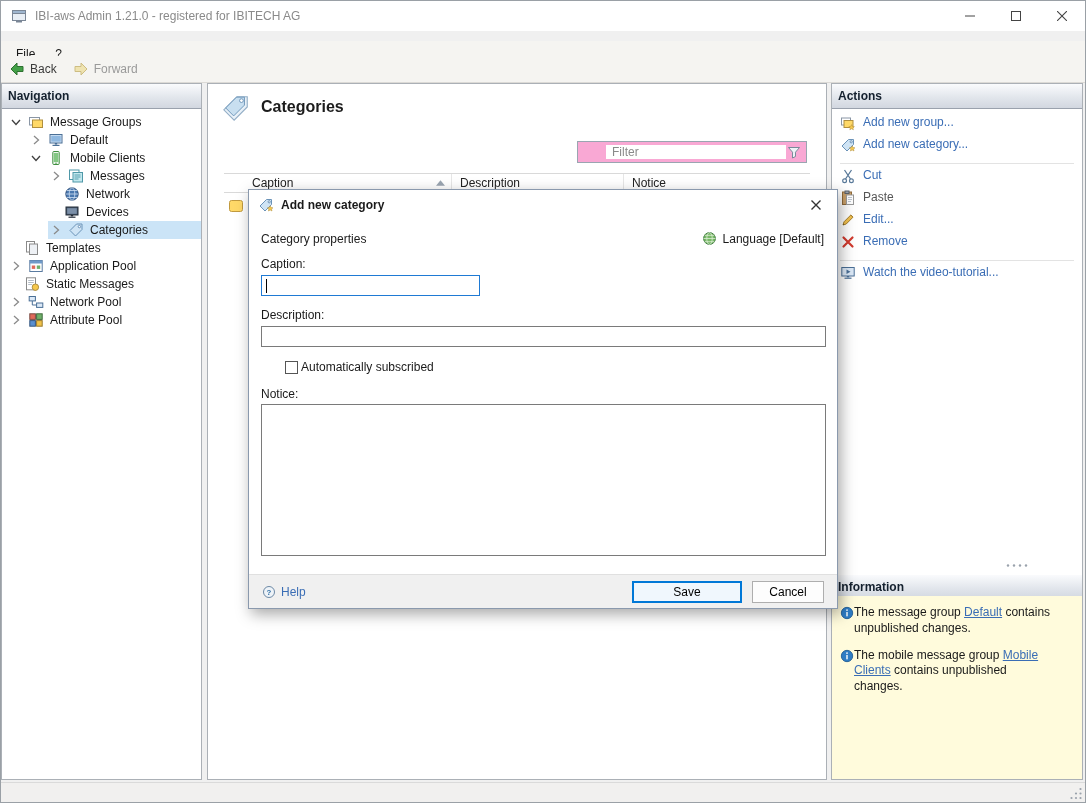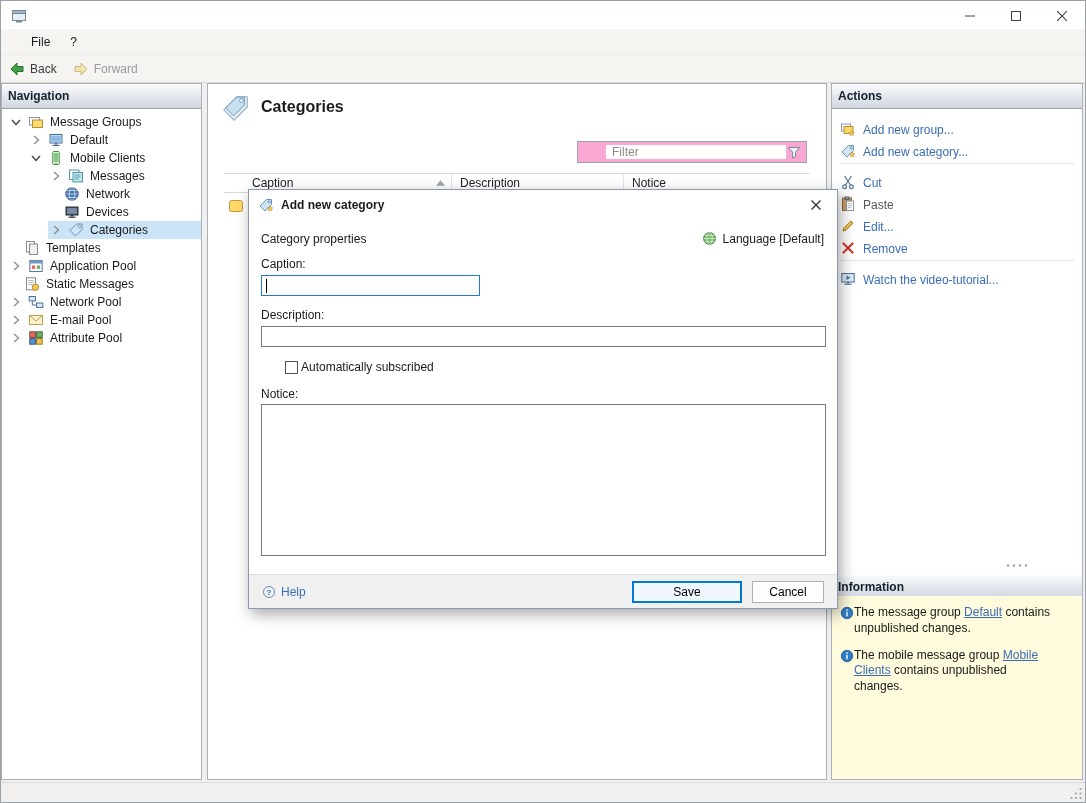--- a/index.html
+++ b/index.html
@@ -14,22 +14,22 @@
 
   
   .titlebar { position:absolute; left:0; top:0; right:0; height:30px; background:#ffffff;
               display:flex; align-items:center; }
   .titlebar .app-ic { margin-left:10px; }
   .titlebar .title { margin-left:8px; color:#8a8a8a; }
   .win-controls { margin-left:auto; display:flex; height:100%; }
   .win-btn { width:46px; height:100%; display:flex; align-items:center; justify-content:center; }
 
   
-  .menubar { position:absolute; left:0; top:28px; right:0; height:25px; background:#f5f4f1;
-             display:flex; align-items:center; padding-left:20px;text-align:right; }
+  .menubar { position:absolute; left:0; top:40px; right:0; height:25px; background:#f5f4f1;
+             display:flex; align-items:center; padding-left:5px;text-align:right; }
   .menu-item { padding:4px 10px; }
   .toolbar { position:absolute; left:0; top:55px; right:0; height:27px; background:#f5f4f1;
              border-bottom:1px solid #dcdad6; display:flex; align-items:center; padding-left:8px; gap:16px; }
   .tool-btn { display:flex; align-items:center; gap:5px; color:#3a3a3a; }
   .tool-btn.disabled .lbl { color:#9a9a9a; }
 
   
   .panel { position:absolute; background:#fff; border:1px solid #abb0b6; }
   .panel-header { height:14px; background:linear-gradient(#fafbfd,#e2e6ec 55%,#d2d7e0);
                   border-bottom:1px solid #9aa1ad; display:flex; align-items:center;
@@ -62,21 +62,21 @@
   .th { display:flex; align-items:center; border-right:1px solid #e6e6e6; color:#222; }
   .th-0 { width:228px; padding-left:28px; }
   .th-1 { width:172px; padding-left:8px; }
   .th-2 { flex:1; padding-left:8px; border-right:none; }
   .sort-arrow { margin-left:auto; margin-right:6px; width:9px; height:6px; }
   .table-row { position:absolute; top:112px; left:16px; right:16px; height:20px; display:flex; align-items:center; }
   .table-row .icon { margin-left:4px; }
 
   
   .actions-list { padding-top:6px; }
-  .action-item { display:flex; align-items:flex-end; gap:7px; height:22px; padding-left:8px; cursor:pointer; }
+  .action-item { display:flex; align-items:flex-start; gap:7px; height:22px; padding-left:8px; cursor:pointer; }
   .action-item .icon { width:16px; height:16px; flex:0 0 16px; }
   .action-item.link .action-label { color:#3a6db5; }
   .action-item.disabled .action-label { color:#555; cursor:default; }
   .action-sep { height:1px; background:#e3e3e3; margin:4px 8px; }
   .splitter { position:absolute; top:479px; right:52px; width:26px; height:5px; }
   .info-header { position:absolute; top:491px; left:0; right:0; }
   .info-body { position:absolute; top:512px; left:0; right:0; bottom:0; background:#fffbdc; overflow:hidden; }
   .info-item { display:flex; gap:0; padding:9px 8px 2px 8px; }
   .info-item .icon { width:14px; height:14px; flex:0 0 14px; margin-top:1px; }
   .info-text { width:204px; line-height:1.32; color:#1a1a1a; }
@@ -122,20 +122,21 @@
 <div class="app">
 
   <div class="titlebar">
     <span class="icon i16 app-ic">
         <svg viewBox="0 0 16 16">
           <rect x="1.5" y="2.5" width="13" height="10" fill="#e8eef5" stroke="#7a8696"></rect>
           <rect x="1.5" y="2.5" width="13" height="3" fill="#9fb6cf" stroke="#7a8696"></rect>
           <rect x="5" y="13" width="6" height="1.5" fill="#7a8696"></rect>
         </svg>
       </span>
+    <span class="title">IBI-aws Admin 1.21.0 - registered for IBITECH AG</span>
     <div class="win-controls">
       <span class="win-btn">
           <span class="icon i10">
             <svg viewBox="0 0 10 10">
               <line x1="0" y1="5" x2="10" y2="5" stroke="#444" stroke-width="1"></line>
             </svg>
           </span>
         </span>
       <span class="win-btn">
           <span class="icon i10">
@@ -354,37 +355,20 @@
               </svg>
             </span>
             <span class="icon ">
               <svg viewBox="0 0 16 16">
                 <rect x="1.2" y="2.5" width="6.2" height="4.4" fill="#dce9f7" stroke="#4a6f96"></rect>
                 <rect x="8.6" y="9" width="6.2" height="4.4" fill="#dce9f7" stroke="#4a6f96"></rect>
                 <path d="M4.3 7 V11 H8.6" fill="none" stroke="#4a6f96"></path>
               </svg>
             </span>
             <span class="tree-label">Network Pool</span>
-          </span>
-        </div>
-        <div class="tree-row lvl0">
-          <span class="indent"></span>
-          <span class="row-inner">
-            <span class="twisty icon">
-              <svg viewBox="0 0 16 16">
-                <path d="M6 4 L10.5 8 L6 12" fill="none" stroke="#8a8a8a" stroke-width="1.3"></path>
-              </svg>
-            </span>
-            <span class="icon ">
-              <svg viewBox="0 0 16 16">
-                <rect x="1.5" y="3.5" width="13" height="9" fill="#fdf3cf" stroke="#c3a04a"></rect>
-                <path d="M1.5 3.5 L8 9 L14.5 3.5" fill="none" stroke="#c3a04a"></path>
-              </svg>
-            </span>
-            <span class="tree-label">E-mail Pool</span>
           </span>
         </div>
         <div class="tree-row lvl0">
           <span class="indent"></span>
           <span class="row-inner">
             <span class="twisty icon">
               <svg viewBox="0 0 16 16">
                 <path d="M6 4 L10.5 8 L6 12" fill="none" stroke="#8a8a8a" stroke-width="1.3"></path>
               </svg>
             </span>

